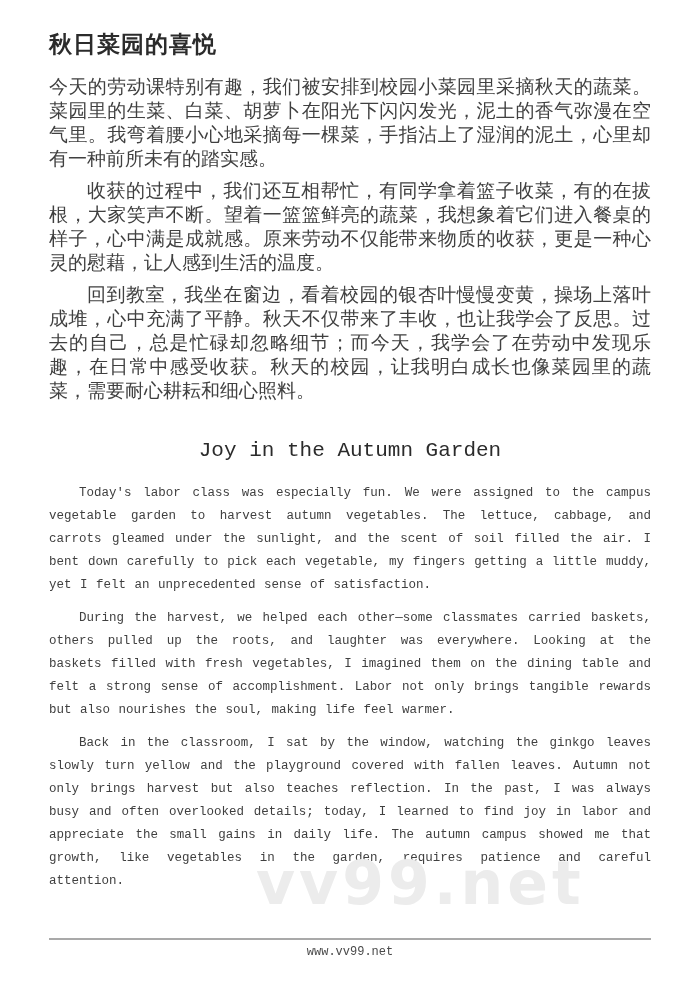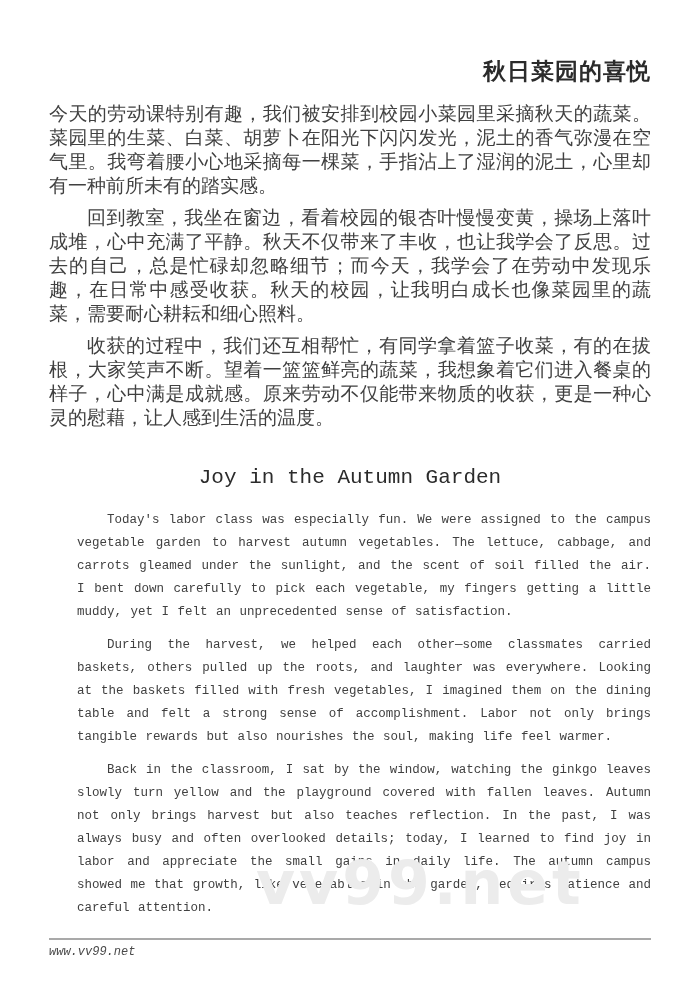--- a/index.html
+++ b/index.html
@@ -12,22 +12,22 @@
     color: #3a3a3a;
   }
   .page {
     position: relative;
     width: 700px; height: 989px;
     padding: 0 49px;
     background: #ffffff;
   }
   
   .cn-title {
-    padding-top: 57px;
-    text-align: right;
+    padding-top: 30px;
+    text-align: left;
     font-size: 23px;
     line-height: 30px;
     font-weight: bold;
     color: #2b2b2b;
     letter-spacing: 1px;
     font-family: "Liberation Serif", "DejaVu Serif", serif;
   }
   .cn-body { margin-top: 15px; }
   .cn-body p {
     font-size: 19px;
@@ -40,21 +40,21 @@
   
   .en-title {
     margin-top: 34px;
     text-align: center;
     font-size: 21px;
     line-height: 28px;
     font-weight: normal;
     color: #2b2b2b;
     font-family: "Liberation Mono", "DejaVu Sans Mono", monospace;
   }
-  .en-body { margin-top: 17px; margin-left: 28px; }
+  .en-body { margin-top: 17px; }
   .en-body p {
     font-family: "Liberation Mono", "DejaVu Sans Mono", monospace;
     font-size: 12.5px;
     line-height: 23px;
     text-align: justify;
     text-indent: 4ch;
     color: #404040;
     word-spacing: 1px;
   }
   .en-body p + p { margin-top: 10px; }
@@ -74,38 +74,37 @@
   .footer-divider {
     position: absolute;
     left: 49px; top: 938px;
     width: 602px; height: 0;
     border-top: 2px solid #a9a9a9;
   }
   .footer-url {
     position: absolute;
     top: 945px;
     left: 49px; width: 602px;
-    text-align: left;
+    text-align: center;
     font-family: "Liberation Mono", "DejaVu Sans Mono", monospace;
-    font-style: italic;
     font-size: 12px;
     color: #4a4a4a;
   }
 </style>
 </head>
 <body>
 
 <div class="page">
 
   <h1 class="cn-title">秋日菜园的喜悦</h1>
 
   <div class="cn-body">
     <p>今天的劳动课特别有趣，我们被安排到校园小菜园里采摘秋天的蔬菜。菜园里的生菜、白菜、胡萝卜在阳光下闪闪发光，泥土的香气弥漫在空气里。我弯着腰小心地采摘每一棵菜，手指沾上了湿润的泥土，心里却有一种前所未有的踏实感。</p>
+    <p class="indent">收获的过程中，我们还互相帮忙，有同学拿着篮子收菜，有的在拔根，大家笑声不断。望着一篮篮鲜亮的蔬菜，我想象着它们进入餐桌的样子，心中满是成就感。原来劳动不仅能带来物质的收获，更是一种心灵的慰藉，让人感到生活的温度。</p>
     <p class="indent">回到教室，我坐在窗边，看着校园的银杏叶慢慢变黄，操场上落叶成堆，心中充满了平静。秋天不仅带来了丰收，也让我学会了反思。过去的自己，总是忙碌却忽略细节；而今天，我学会了在劳动中发现乐趣，在日常中感受收获。秋天的校园，让我明白成长也像菜园里的蔬菜，需要耐心耕耘和细心照料。</p>
-    <p class="indent">收获的过程中，我们还互相帮忙，有同学拿着篮子收菜，有的在拔根，大家笑声不断。望着一篮篮鲜亮的蔬菜，我想象着它们进入餐桌的样子，心中满是成就感。原来劳动不仅能带来物质的收获，更是一种心灵的慰藉，让人感到生活的温度。</p>
   </div>
 
   <h2 class="en-title">Joy in the Autumn Garden</h2>
 
   <div class="en-body">
     <p>Today's labor class was especially fun. We were assigned to the campus vegetable garden to harvest autumn vegetables. The lettuce, cabbage, and carrots gleamed under the sunlight, and the scent of soil filled the air. I bent down carefully to pick each vegetable, my fingers getting a little muddy, yet I felt an unprecedented sense of satisfaction.</p>
     <p>During the harvest, we helped each other—some classmates carried baskets, others pulled up the roots, and laughter was everywhere. Looking at the baskets filled with fresh vegetables, I imagined them on the dining table and felt a strong sense of accomplishment. Labor not only brings tangible rewards but also nourishes the soul, making life feel warmer.</p>
     <p>Back in the classroom, I sat by the window, watching the ginkgo leaves slowly turn yellow and the playground covered with fallen leaves. Autumn not only brings harvest but also teaches reflection. In the past, I was always busy and often overlooked details; today, I learned to find joy in labor and appreciate the small gains in daily life. The autumn campus showed me that growth, like vegetables in the garden, requires patience and careful attention.</p>
   </div>
 

